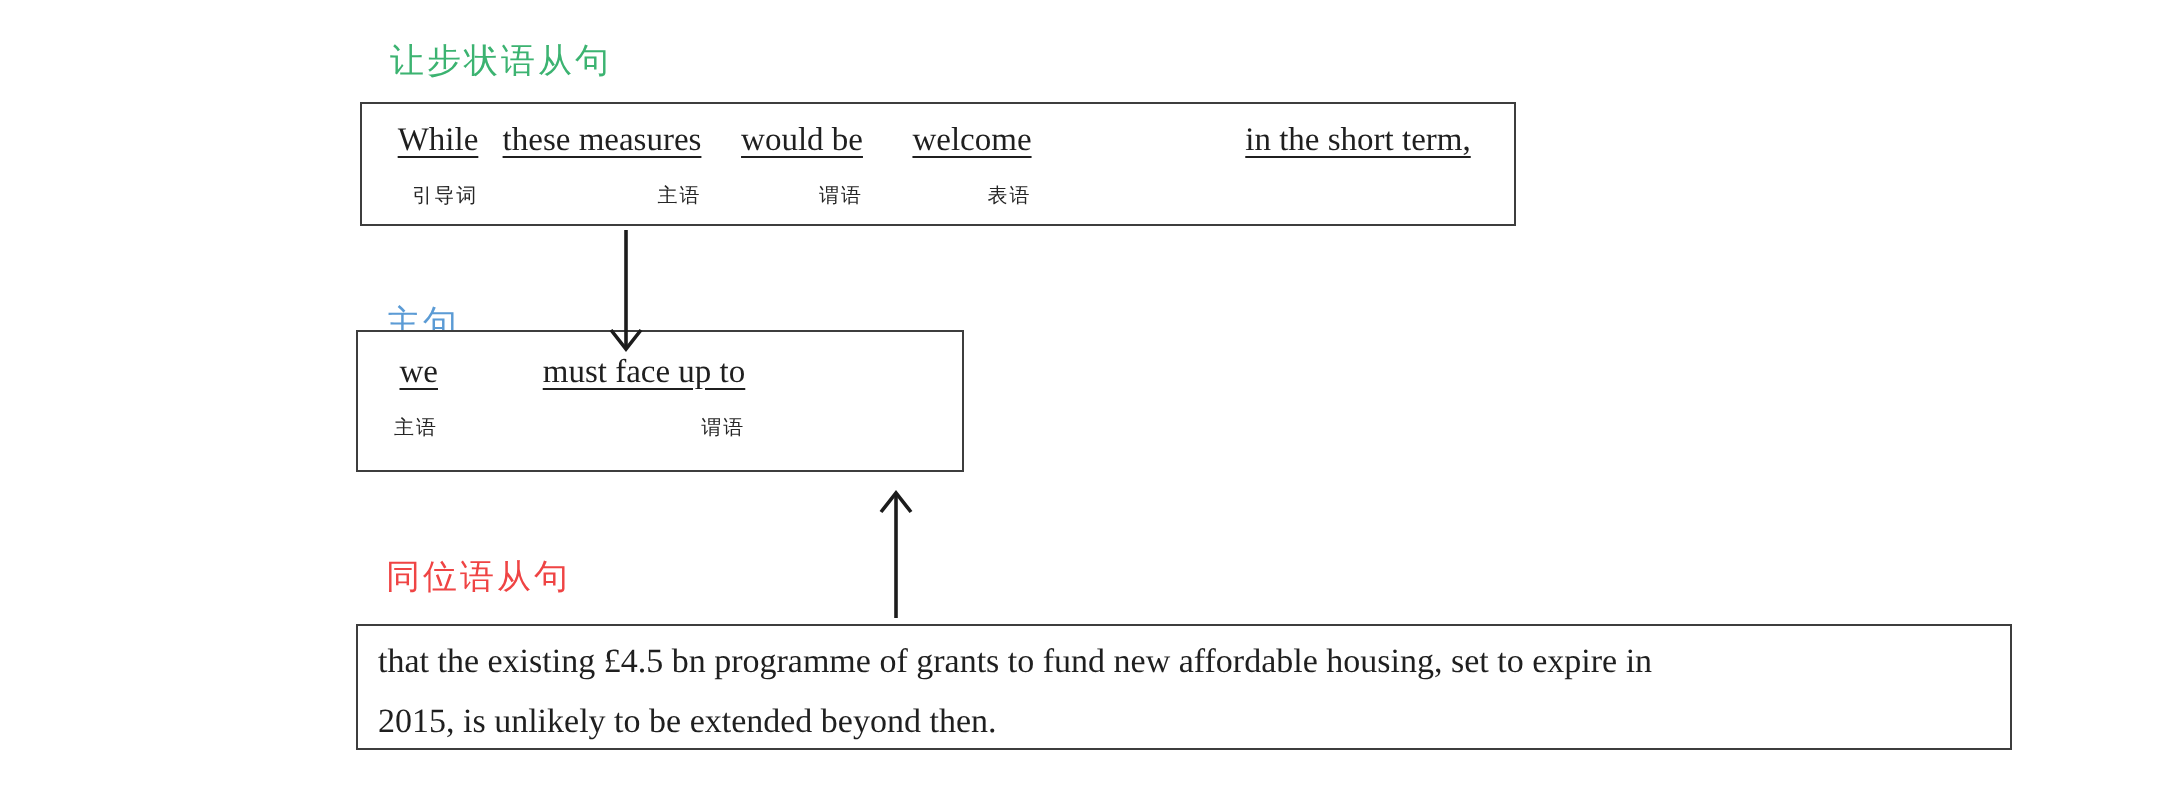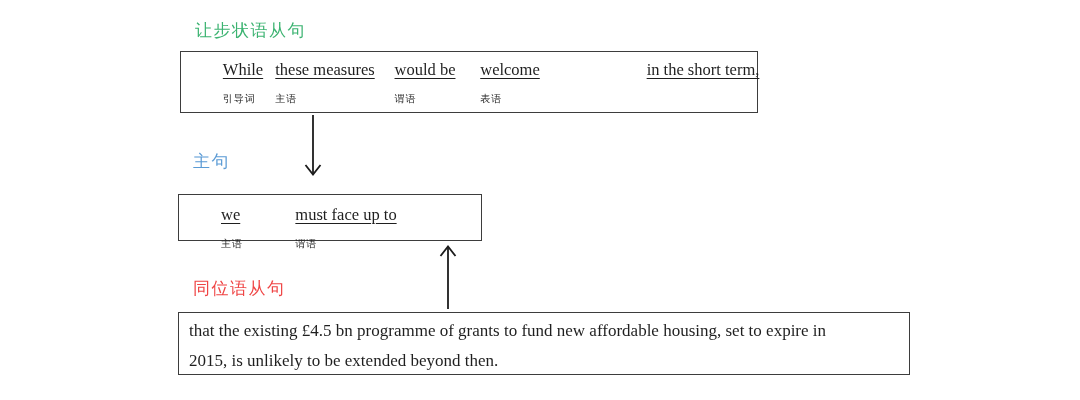--- a/index.html
+++ b/index.html
@@ -27,30 +27,29 @@
   .clause-label.blue  { color: #5b9bd5; }
   .clause-label.pink  { color: #ef4444; }
 
   .gbox {
     position: absolute;
     border: 1.5px solid #3d3d3d;
     background: #ffffff;
     box-sizing: border-box;
   }
   .box1 { left: 180px; top: 51px;  width: 578px; height: 62px; }
-  .box2 { left: 178px; top: 194px; width: 304px; height: 47px; }
-  .box3 { left: 178px; top: 312px; width: 732px; height: 63px; }
+  .box2 { left: 178px; top: 165px; width: 304px; height: 71px; }
+  .box3 { left: 178px; top: 312px; width: 828px; height: 63px; }
 
   .col {
     position: absolute;
     top: 5px;
     transform: translateX(-50%);
-    text-align: left;
+    text-align: right;
     white-space: nowrap;
-    margin-left: 24px;
   }
   .box2 .col { top: 7px; }
   .en {
     font-size: 16.5px;
     line-height: 26px;
     text-decoration: underline;
     text-decoration-thickness: 1px;
     text-underline-offset: 3px;
     white-space: nowrap;
   }

